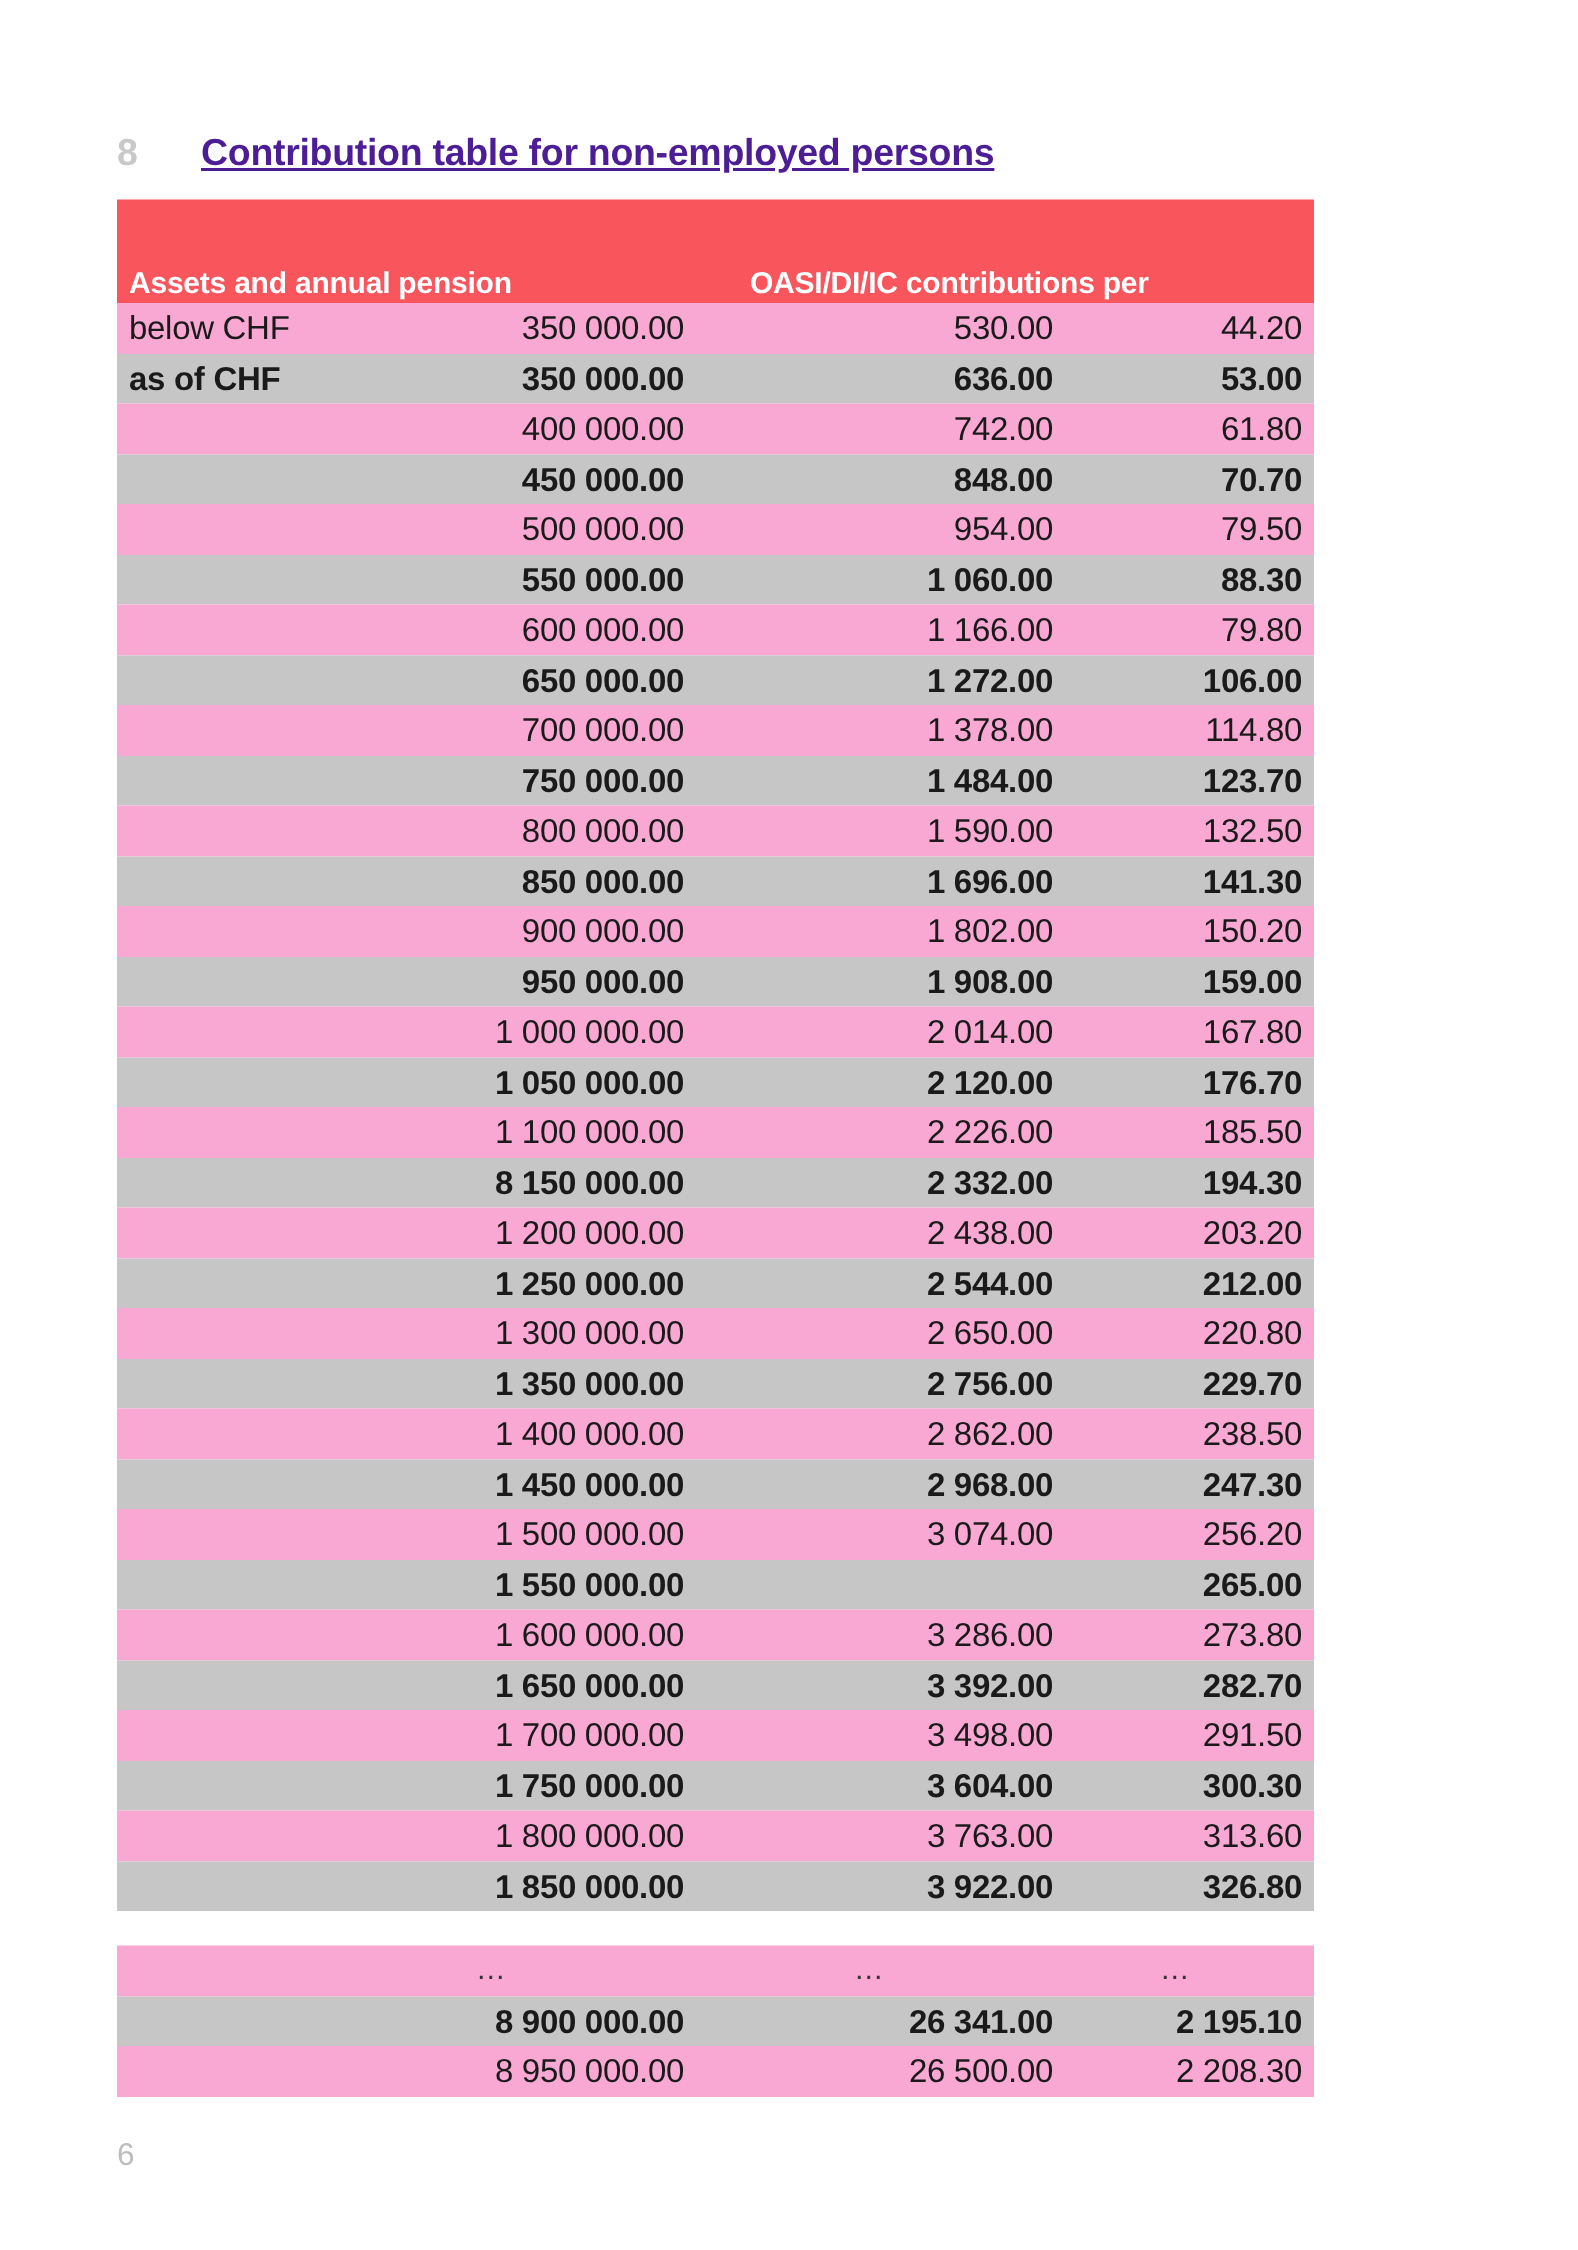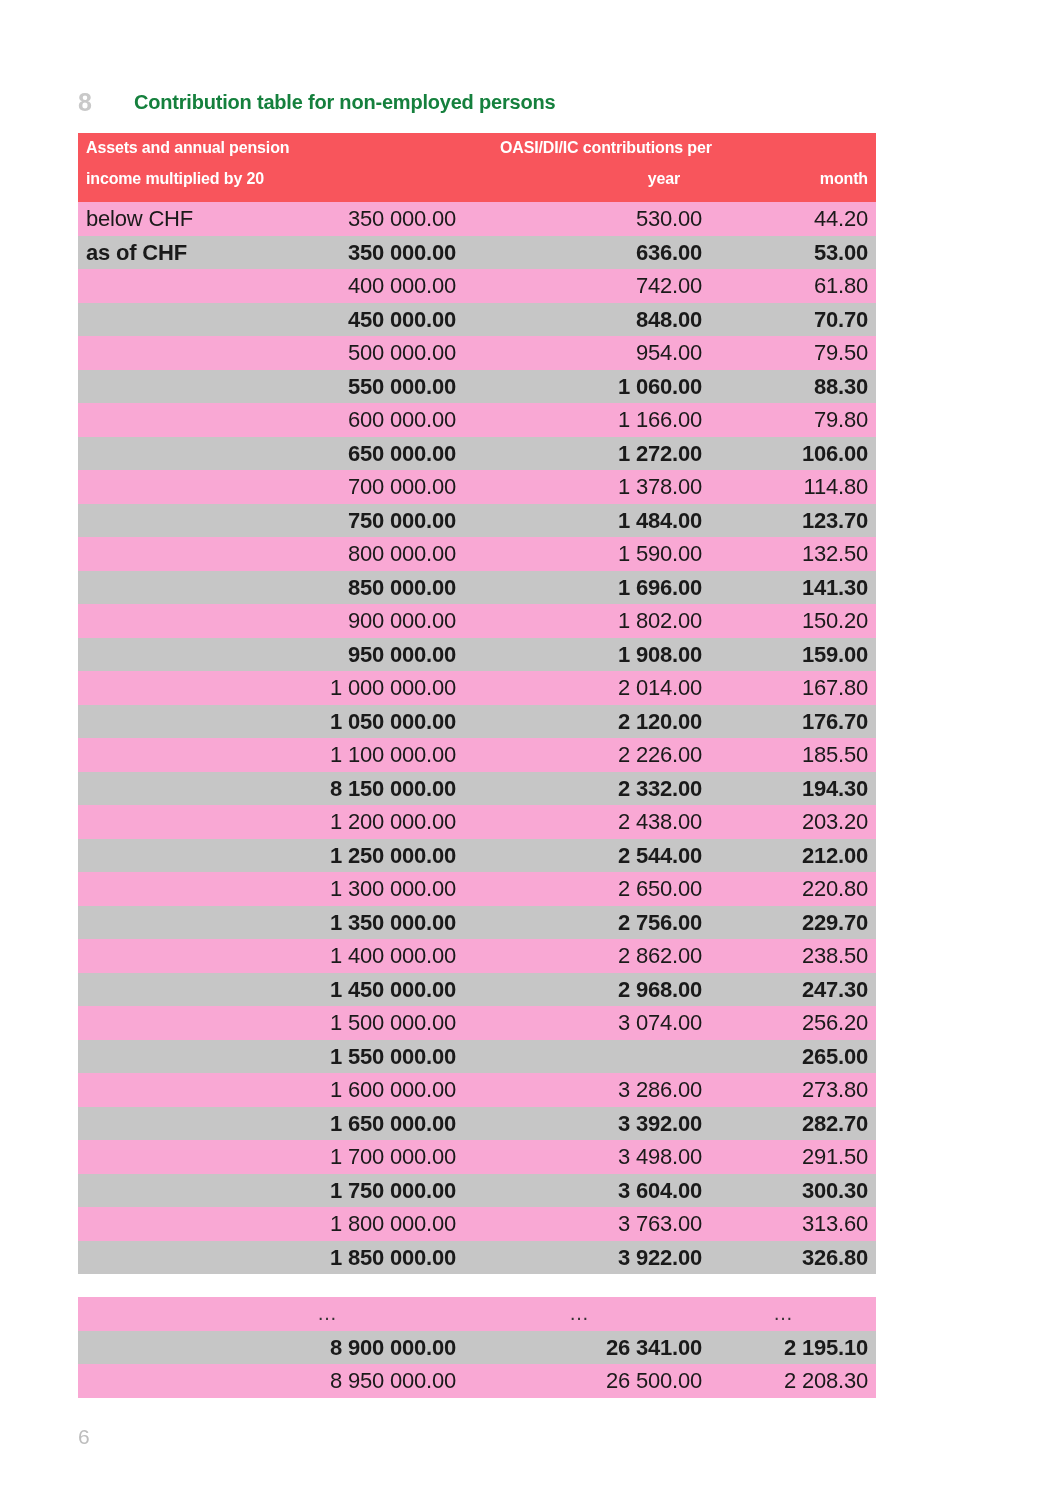--- a/index.html
+++ b/index.html
@@ -35,50 +35,52 @@
   .chapter-num {
     width: 56px;
     flex: 0 0 56px;
     font-size: 25px;
     font-weight: bold;
     color: #c9c9c9;
     line-height: 32px;
     letter-spacing: 0px;
   }
   .page-title {
-    font-size: 20px;
+    font-size: 25px;
     font-weight: bold;
-    color: #15803d;
+    color: #4c1d95;
     line-height: 32px;
     letter-spacing: -0.2px;
     white-space: nowrap;
+    text-decoration: underline;
   }
 
   
   .table-wrap {
     position: absolute;
     left: 78px;
     top: 133px;
     width: 798px;
   }
 
   
   .thead {
     position: relative;
     background: #f8555c;
     height: 69px;
     padding: 0;
     color: #ffffff;
   }
   .thead .hl {
     position: absolute;
-    font-size: 16px;
+    font-size: 20px;
     font-weight: bold;
     letter-spacing: -0.15px;
     white-space: nowrap;
+    margin-top: 39px;
   }
   .h-assets-1 { left: 8px;  top: 6px; }
   .h-assets-2 { left: 8px;  top: 37px; }
   .h-contrib  { left: 422px; top: 6px; }
   .h-year     { right: 196px; top: 37px; }
   .h-month    { right: 8px;  top: 37px; }
 
   
   .trow {
     position: relative;

